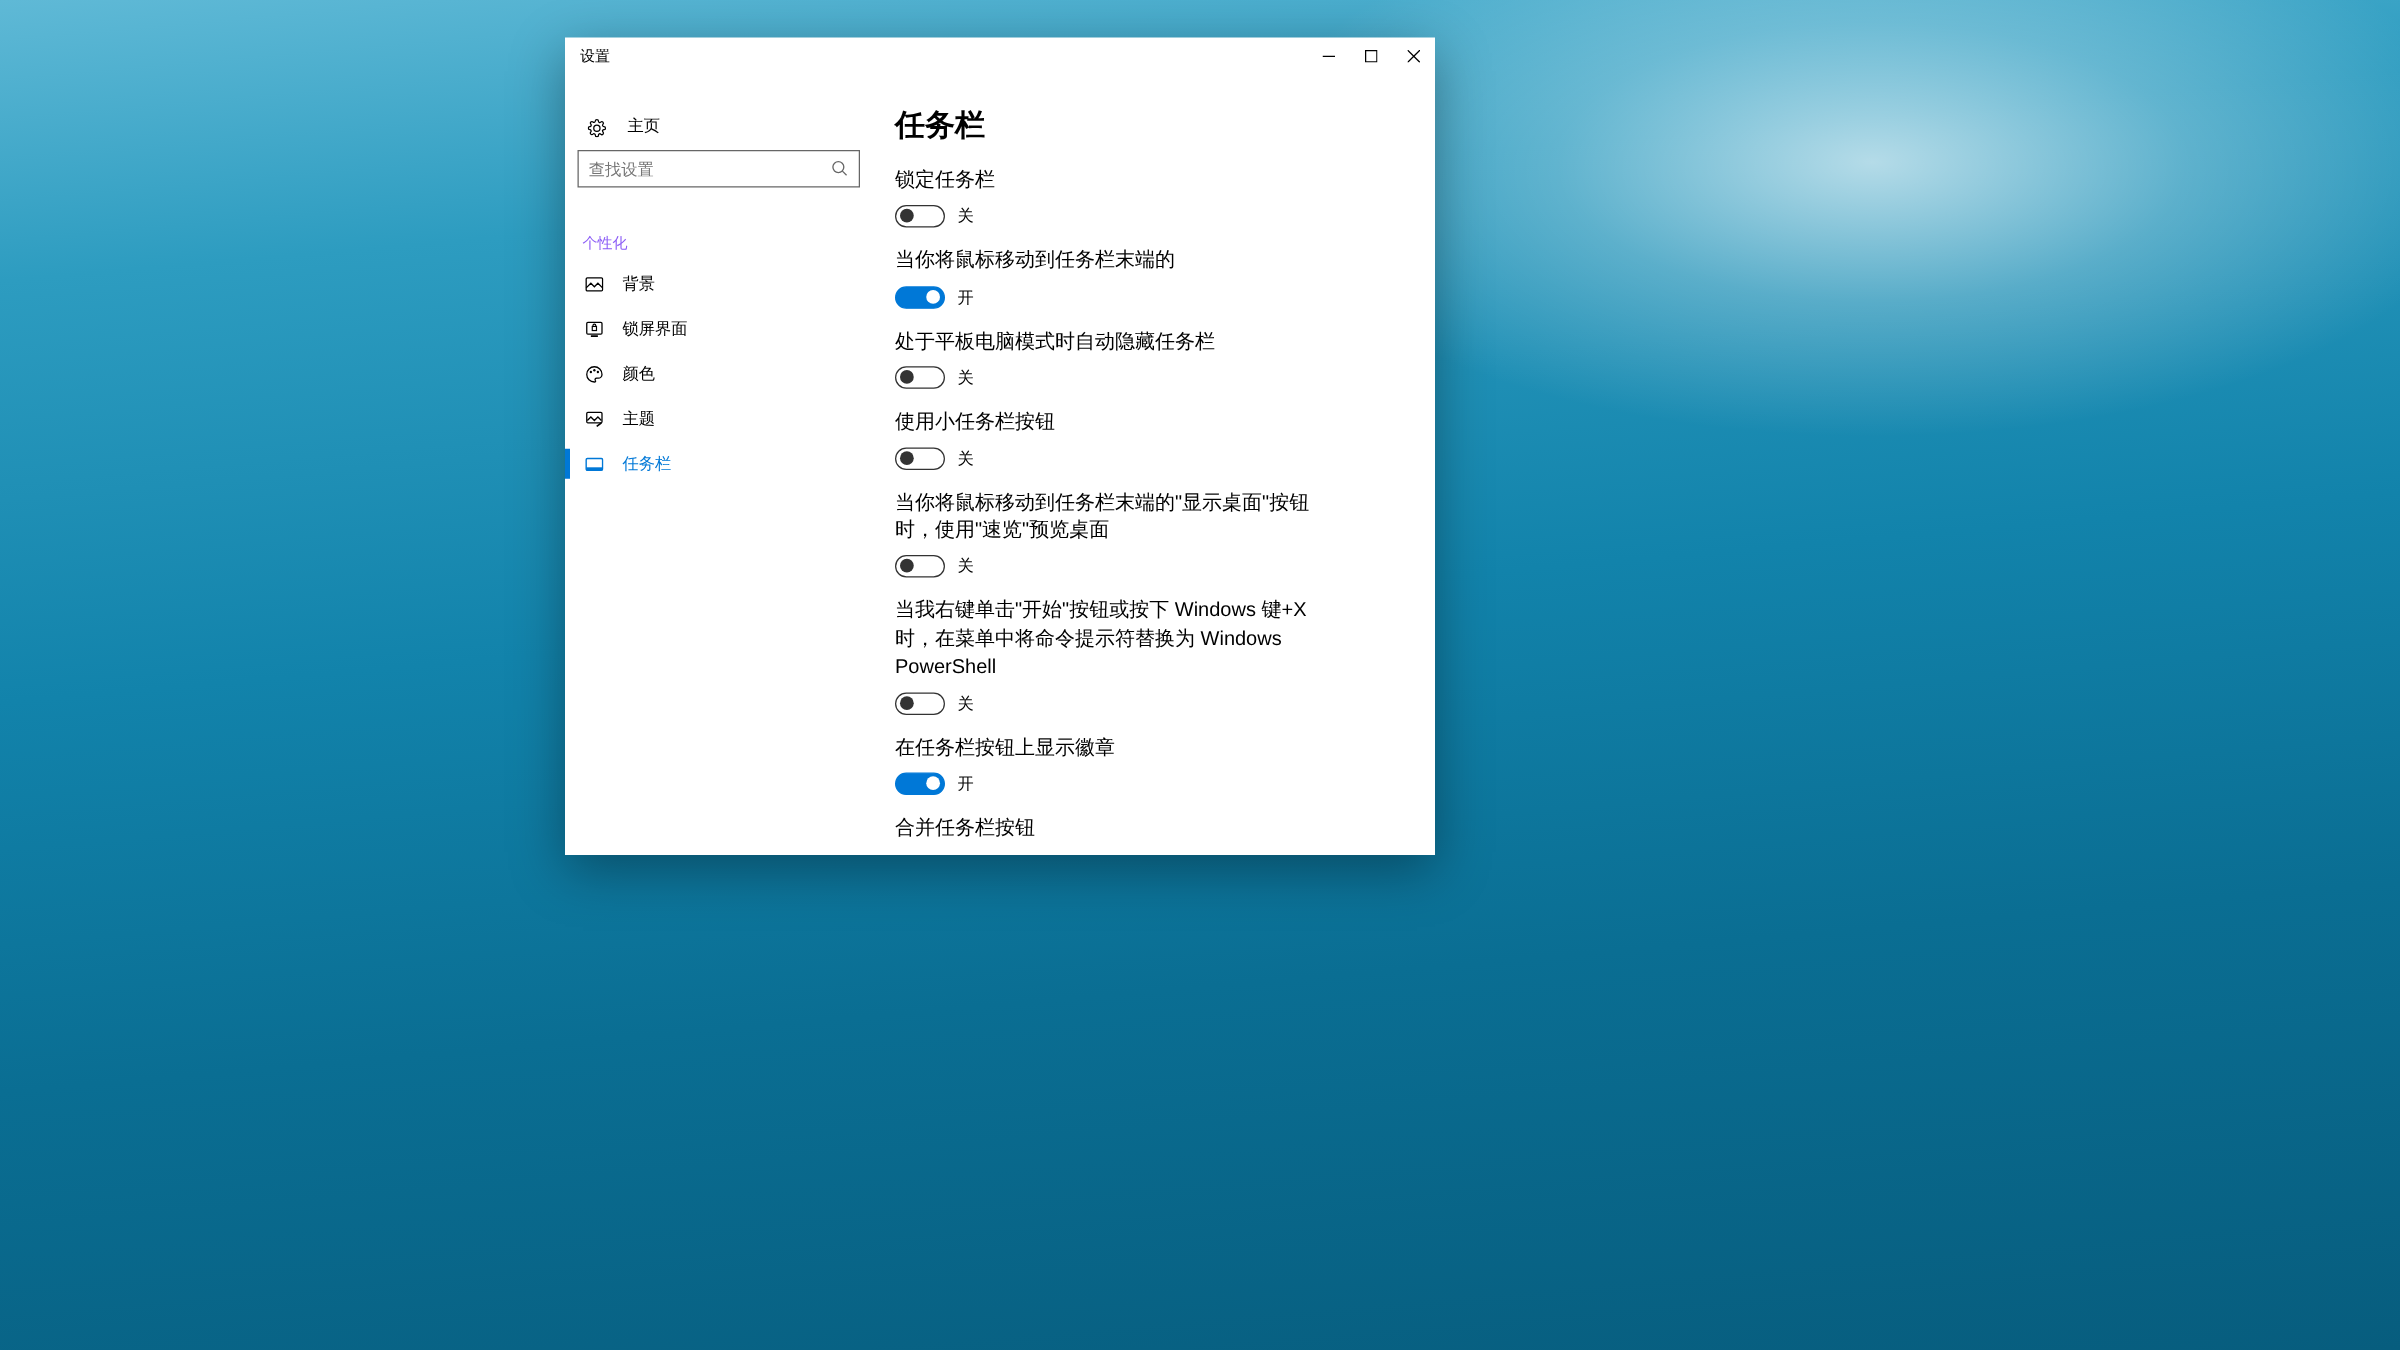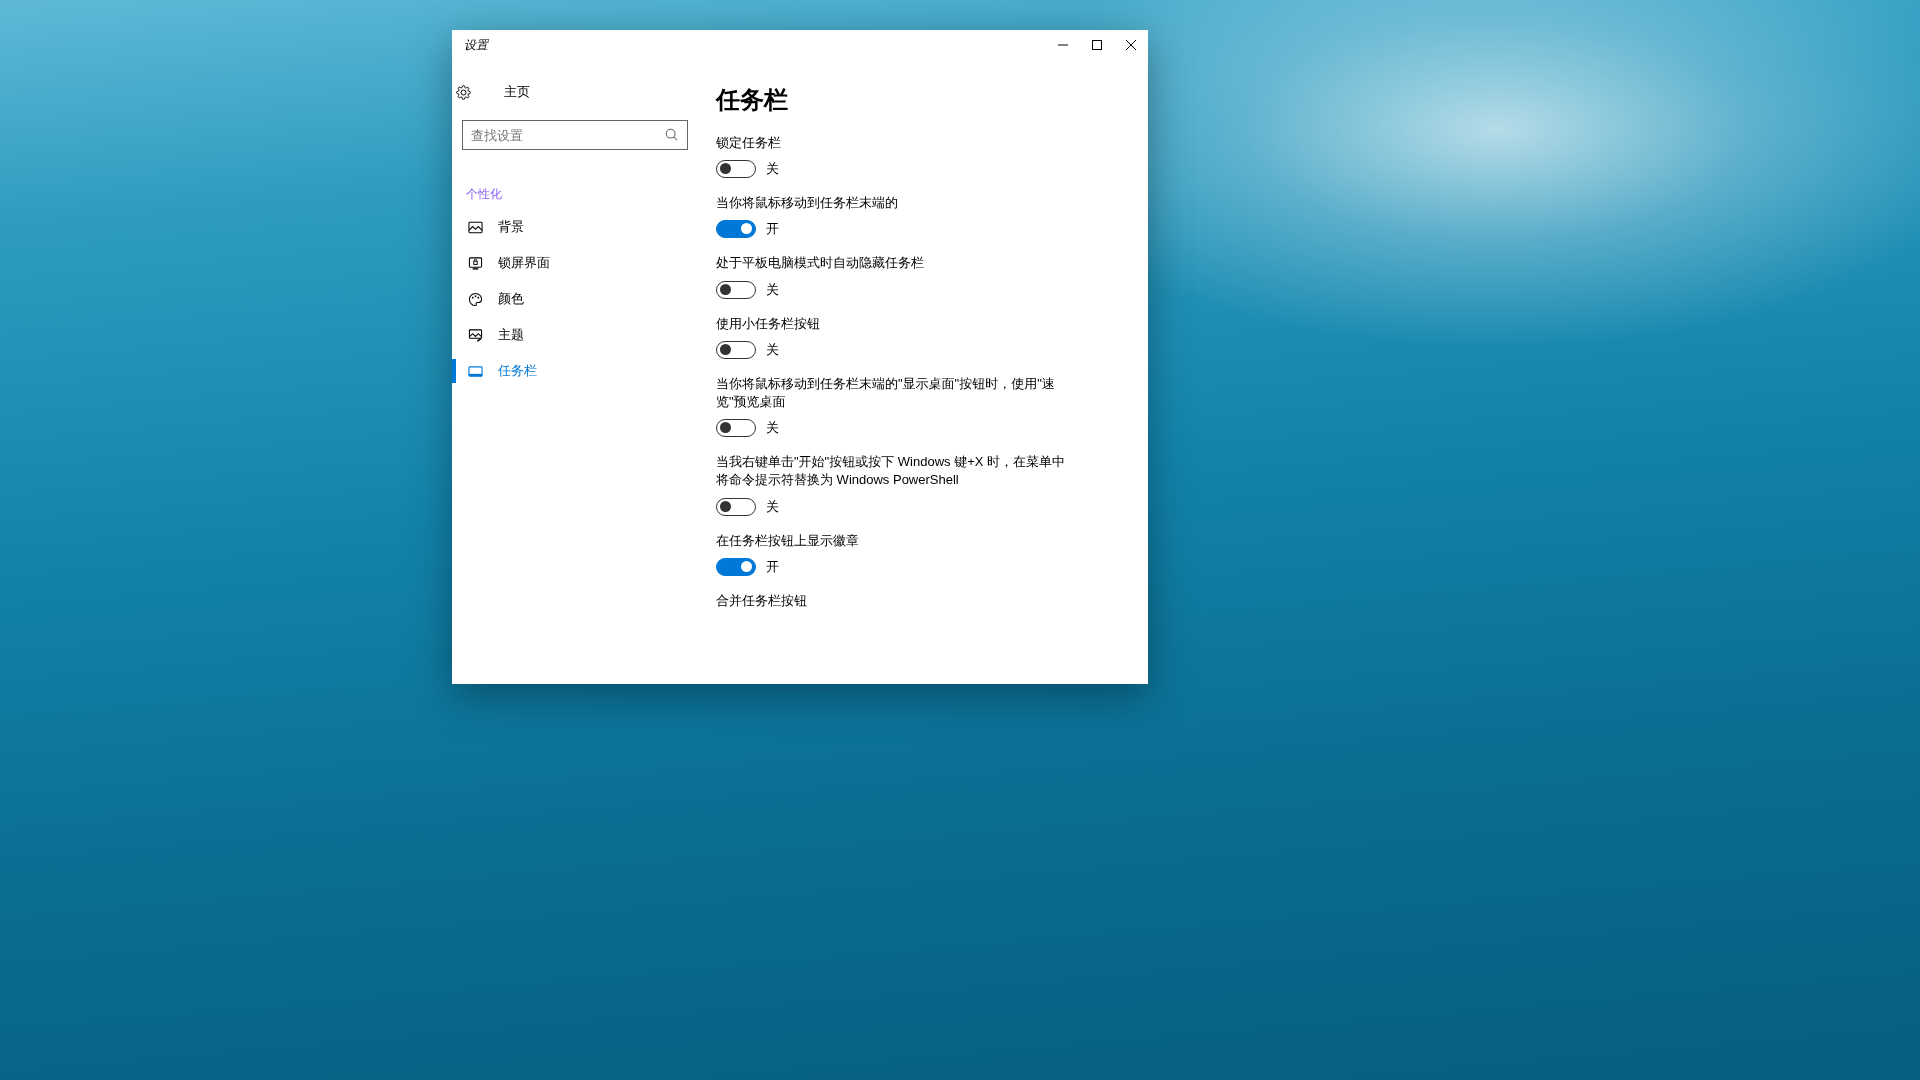--- a/index.html
+++ b/index.html
@@ -19,40 +19,39 @@
     display: flex; flex-direction: column;
     font-size: 13px;
     color: #000;
   }
   .titlebar {
     height: 30px;
     display: flex; align-items: center;
     padding-left: 12px;
     font-size: 12px;
     position: relative;
-    font-style: italic;
   }
   .titlebar .winbtns { position: absolute; right: 0; top: 0; height: 30px; display: flex; }
   .titlebar .winbtn {
     width: 34px; height: 30px;
     display: flex; align-items: center; justify-content: center;
     cursor: default;
   }
   .titlebar .winbtn svg { display: block; }
   .body { flex: 1; display: flex; overflow: hidden; }
   .sidebar {
     width: 246px;
     padding-top: 14px;
     display: flex; flex-direction: column;
   }
   .home-row {
-    display: flex; align-items: center;
+    display: flex; align-items: flex-end;
     height: 36px;
-    padding-left: 2px;
-    gap: 32px;
+    padding-left: 16px;
+    gap: 16px;
     cursor: default;
   }
   .home-row .iconbox { width: 18px; display: flex; justify-content: center; }
   .searchbox {
     margin: 10px 10px 16px 10px;
     height: 30px;
     border: 1px solid #666;
     background: #fff;
     display: flex; align-items: center;
     padding: 0 8px 0 8px;
@@ -87,21 +86,21 @@
     flex: 1;
     padding: 24px 34px 0 18px;
     overflow: hidden;
   }
   .content h1 {
     font-size: 24px; font-weight: 600;
     margin-bottom: 18px;
   }
   .setting { margin-bottom: 16px; max-width: 360px; }
   .setting-label {
-    font-size: 13px;
+    font-size: 16px;
     margin-bottom: 8px;
     line-height: 1.4;
   }
   .toggle-row { display: flex; align-items: center; gap: 10px; }
   .toggle {
     width: 40px; height: 18px;
     border: 1px solid #333; border-radius: 10px;
     background: #fff;
     position: relative;
     cursor: pointer;

